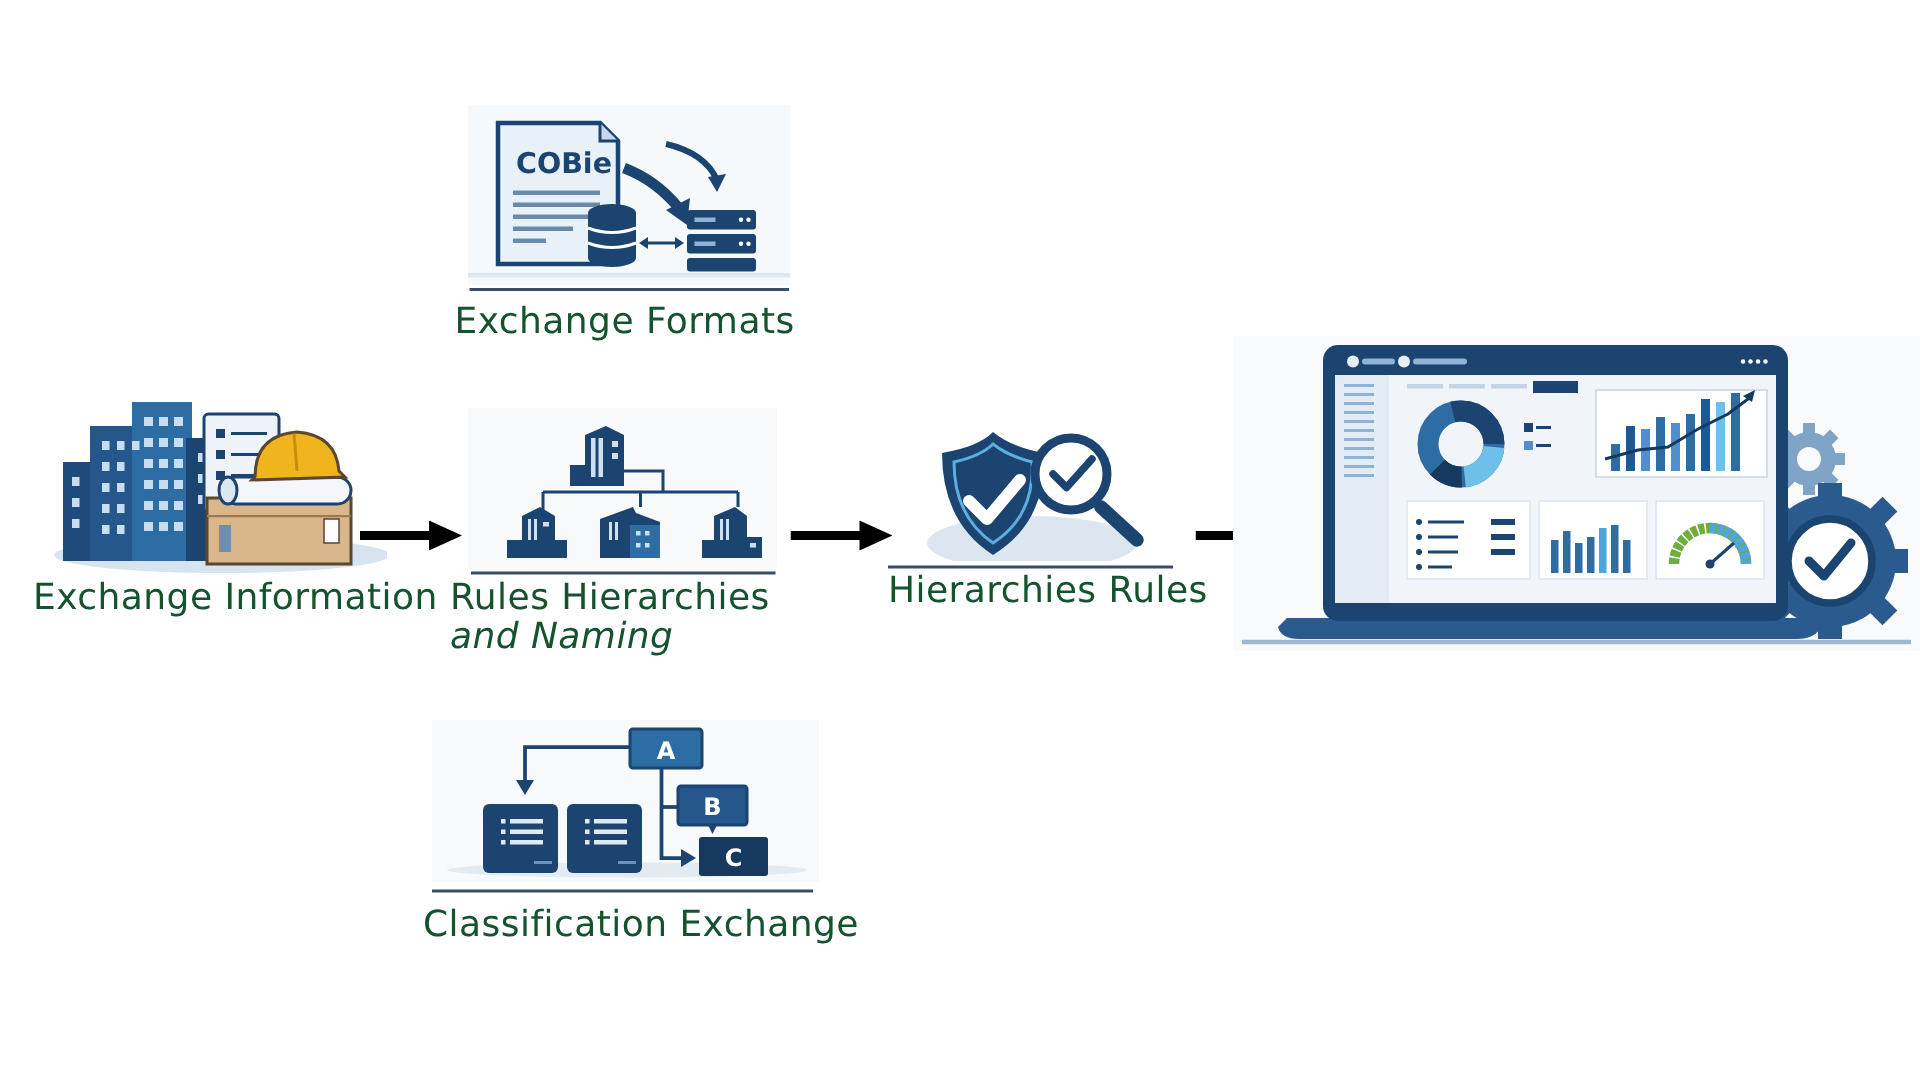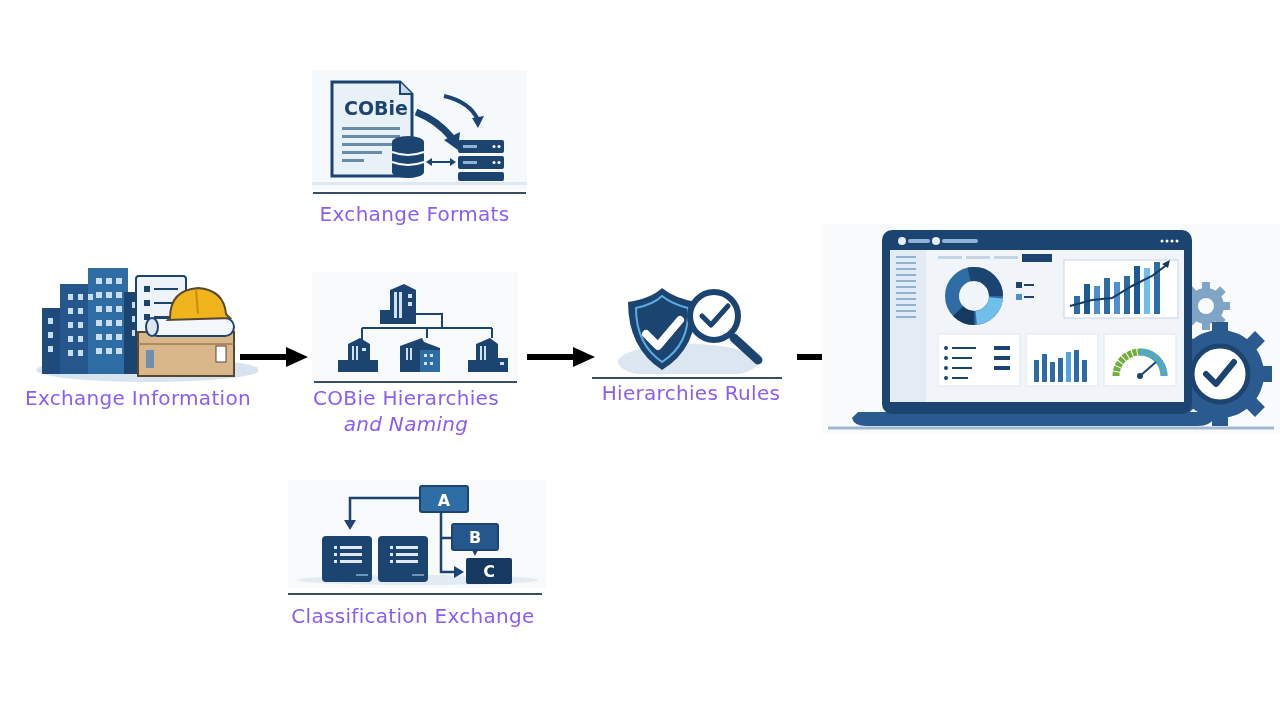--- a/index.html
+++ b/index.html
@@ -1,20 +1,20 @@
 <!DOCTYPE html>
 <html><head>
 <meta charset="utf-8">
 <style>
   html, body { margin: 0; padding: 0; background: #ffffff; }
   body { width: 1280px; height: 717px; position: relative; overflow: hidden;
          font-family: "DejaVu Sans", sans-serif; color: #1a1a1a; }
   .abs { position: absolute; }
-  .label { position: absolute; font-size: 20px; letter-spacing: 0.3px; color: #8b5cf6;
-           text-align: center; white-space: nowrap; line-height: 26px; }
+  .label { position: absolute; font-size: 24px; letter-spacing: 0.3px; color: #14532d;
+           white-space: nowrap; line-height: 26px; }
   .baseline { position: absolute; height: 2px; background: #3a4d66; }
   .arrow { position: absolute; }
   svg { display: block; }
 </style>
 </head>
 <body>
 
 <div class="abs" style="left:312px;top:70px;width:215px;height:160px;">
   <svg width="215" height="120" viewBox="0 0 215 120">
     <rect x="0" y="0" width="215" height="120" fill="#f6f9fc"></rect>
@@ -165,21 +165,21 @@
         <rect x="172" y="74" width="2" height="14"></rect>
         <rect x="188" y="90" width="4" height="3"></rect>
       <rect x="112" y="82" width="3" height="3"></rect>
         <rect x="118" y="82" width="3" height="3"></rect>
         <rect x="112" y="90" width="3" height="3"></rect>
         <rect x="118" y="90" width="3" height="3"></rect>
     </g>
   </svg>
 </div>
 <div class="baseline" style="left:314px;top:381px;width:203px;"></div>
-<div class="label" style="left:300px;top:385px;width:212px;">COBie Hierarchies</div>
+<div class="label" style="left:300px;top:385px;width:212px;">Rules Hierarchies</div>
 <div class="label" style="left:300px;top:411px;width:212px;font-style:italic;">and Naming</div>
 
 <svg class="arrow" style="left:527px;top:347px;" width="70" height="20" viewBox="0 0 70 20">
   <rect x="0" y="7" width="48" height="6" fill="#000"></rect>
   <polygon points="46,0 68,10 46,20" fill="#000"></polygon>
 </svg>
 
 <div class="abs" style="left:288px;top:480px;width:258px;height:110px;">
   <svg width="258" height="110" viewBox="0 0 258 110">
     <rect x="0" y="0" width="258" height="108" fill="#f7f9fb"></rect>

